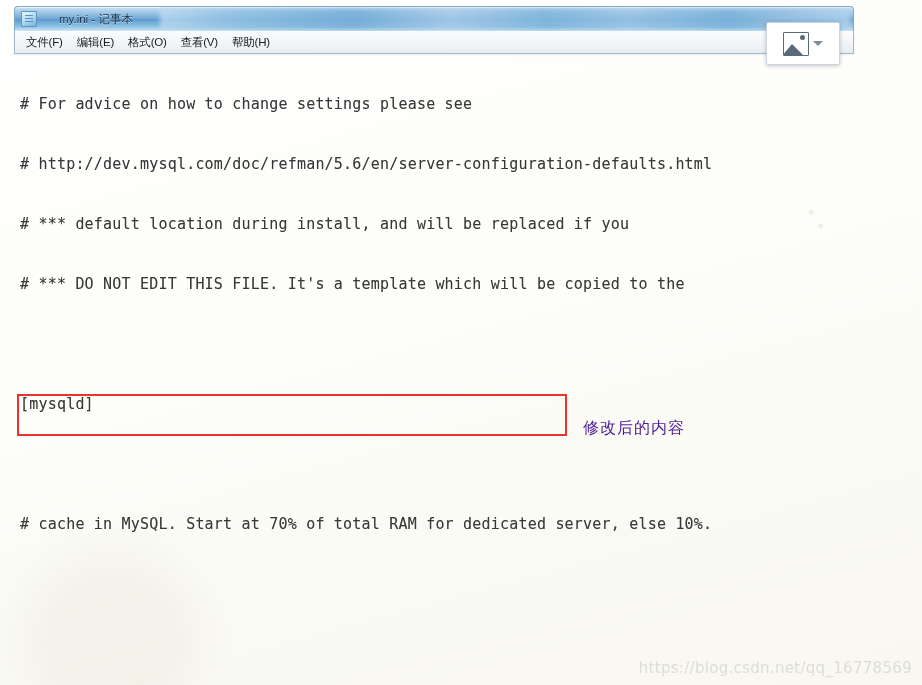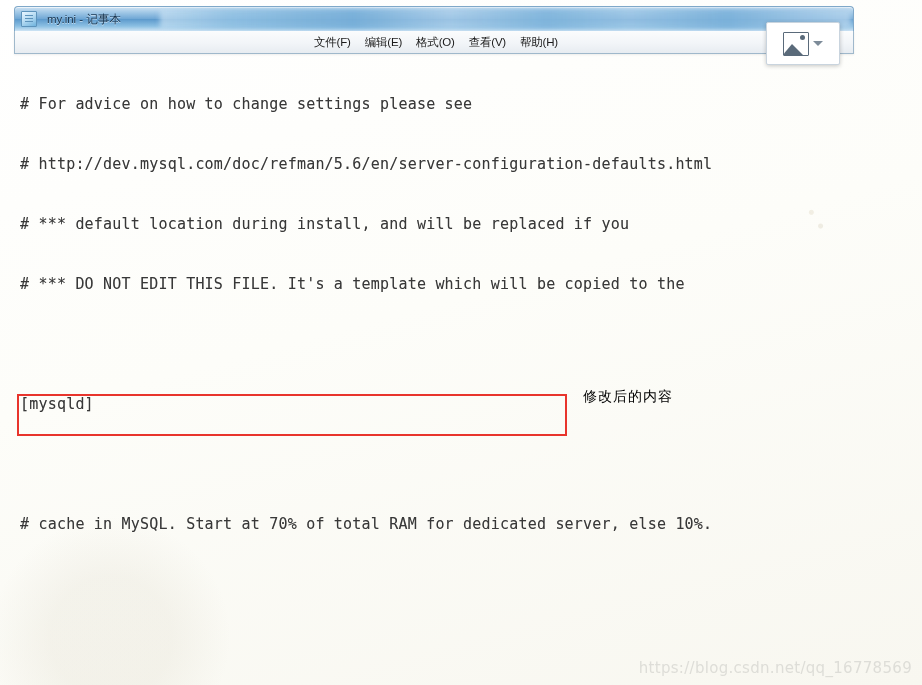--- a/index.html
+++ b/index.html
@@ -63,21 +63,21 @@
   }
   #app-icon::after {
     content: "";
     position: absolute;
     left: 3px; top: 3px; right: 3px;
     height: 1px;
     background: #5d93bb;
     box-shadow: 0 3px 0 #5d93bb, 0 6px 0 #5d93bb;
   }
   #title-text {
-    margin-left: 10px;
+    margin-left: 22px;
     font-size: 11.5px;
     color: #17334d;
     white-space: nowrap;
     text-shadow: 0 1px 0 rgba(255,255,255,0.55);
   }
   
   #title-blur {
     position: absolute;
     left: 145px;
     top: 2px;
@@ -99,21 +99,20 @@
 
   #menu-bar {
     height: 22px;
     background: linear-gradient(180deg, #fbfcfd 0%, #f2f5f8 55%, #e7ecf1 100%);
     border: 1px solid #9fb8cb;
     border-top: none;
     display: flex;
     align-items: center;
     padding-left: 4px;
     box-shadow: 0 1px 2px rgba(0,0,0,0.07);
-    justify-content: center;
   }
   .menu-item {
     font-size: 11.5px;
     color: #1b1b1b;
     padding: 1px 7px;
     white-space: nowrap;
     cursor: default;
     letter-spacing: -0.2px;
     filter: blur(0.12px);
   }
@@ -199,24 +198,24 @@
     width: 550px;
     height: 42px;
     border: 2.2px solid #e8342c;
     box-sizing: border-box;
     z-index: 20;
     pointer-events: none;
   }
   #red-note {
     position: absolute;
     left: 583px;
-    top: 388px;
+    top: 418px;
     font-family: "DejaVu Sans", sans-serif;
-    font-size: 14px;
-    color: #000000;
+    font-size: 16px;
+    color: #4c1d95;
     letter-spacing: 1px;
     z-index: 20;
     white-space: nowrap;
     filter: blur(0.2px);
   }
 
   
   #watermark {
     position: absolute;
     right: 10px;

